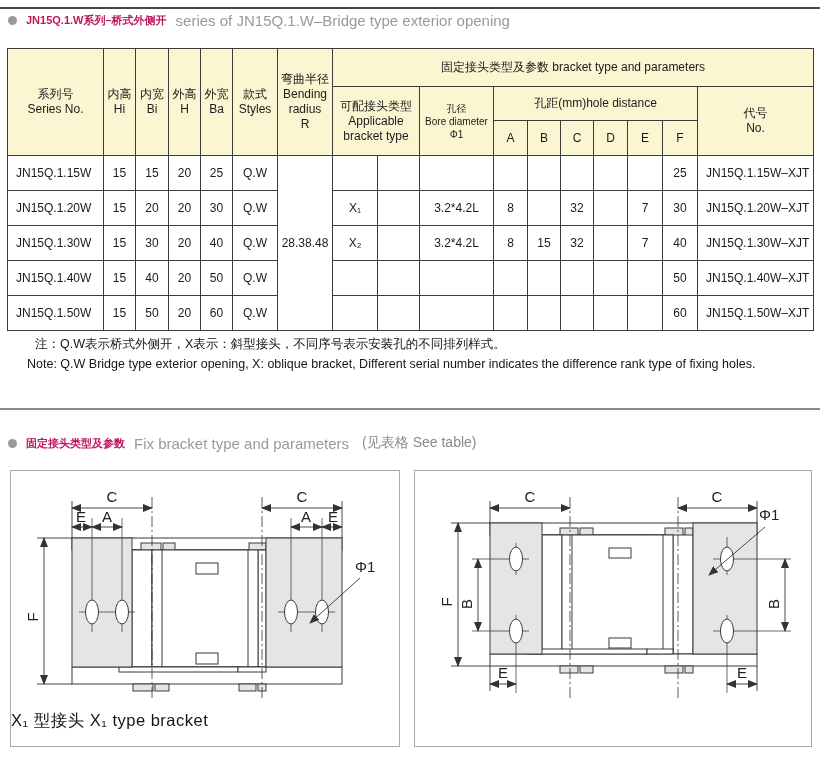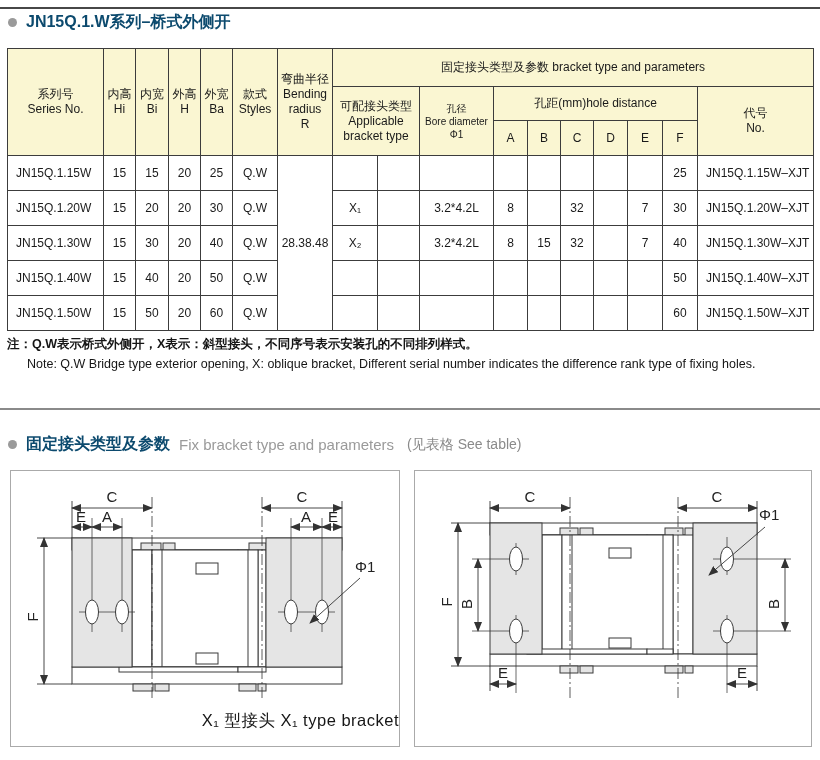--- a/index.html
+++ b/index.html
@@ -3,60 +3,61 @@
 <meta charset="utf-8">
 <style>
   html,body{margin:0;padding:0;background:#fff;}
   body{width:820px;height:760px;position:relative;font-family:"Liberation Sans","DejaVu Sans",sans-serif;color:#1a1a1a;overflow:hidden;}
 
   .top-rule{position:absolute;left:0;top:7px;width:820px;height:2px;background:#474747;}
   .mid-rule{position:absolute;left:0;top:408px;width:820px;height:2px;background:#8a8a8a;}
 
   .sec-head{position:absolute;left:8px;display:flex;align-items:center;gap:9px;white-space:nowrap;}
   .sec-head .bullet{width:9px;height:9px;border-radius:50%;background:#9a9a9a;flex:0 0 auto;}
-  .sec-head .zh{color:#0c4a6e;font-weight:bold;font-size:16px;}
+  .sec-head .zh{color:#be185d;font-weight:bold;font-size:11px;}
   .sec-head .en{color:#9a9a9a;font-size:15px;}
   .sec-head .hint{color:#8a8a8a;font-size:14px;margin-left:4px;}
   #head1{top:12px;}
   #head2{top:434px;}
 
   table.spec{position:absolute;left:7px;top:48px;width:806px;border-collapse:collapse;table-layout:fixed;font-size:12px;}
   table.spec th,table.spec td{border:1px solid #3c3c3c;text-align:center;vertical-align:middle;padding:0 2px;font-weight:normal;overflow:hidden;}
   table.spec th{background:#faf6d2;white-space:pre-line;line-height:1.25;}
   table.spec td{background:#fff;}
   table.spec .lft{text-align:left;padding-left:8px;margin-top:38px;}
   table.spec .sm{font-size:10px;line-height:1.3;}
   tr.h1{height:38px;} tr.h2{height:34px;} tr.h3{height:35px;} tr.dr{height:35px;}
 
   .notes{position:absolute;left:7px;font-size:12.5px;color:#151515;}
-  #note-zh{top:336px;font-weight:bold;}
+  #note-zh{top:336px;font-weight:normal;margin-left:28px;}
   #note-en{top:357px;margin-left:20px;}
 
   .diag{position:absolute;top:470px;height:277px;border:1px solid #aaaaaa;background:#fff;box-sizing:border-box;}
   #diag-x1{left:10px;width:390px;}
   #diag-x2{left:414px;width:398px;}
   .diag svg{display:block;}
-  .diag .caption{text-align:right;font-size:16.5px;color:#161616;margin-top:1px;letter-spacing:0.5px;}
+  .diag .caption{text-align:left;font-size:16.5px;color:#161616;margin-top:1px;letter-spacing:0.5px;}
 
   .dw{stroke:#3a3a3a;stroke-width:1;fill:none;}
   .fg{fill:#e5e5e5;stroke:#3a3a3a;stroke-width:1;}
   .fw{fill:#ffffff;stroke:#3a3a3a;stroke-width:1;}
   .thin{stroke:#3a3a3a;stroke-width:0.75;fill:none;}
   .dim{stroke:#333;stroke-width:0.9;fill:none;}
   .cl{stroke:#333;stroke-width:0.8;fill:none;stroke-dasharray:11 3 2 3;}
   text.dl{font-size:15px;fill:#222;font-family:"Liberation Sans","DejaVu Sans",sans-serif;}
 </style>
 </head>
 <body>
 
 <div class="top-rule"></div>
 
 <div class="sec-head" id="head1">
   <span class="bullet"></span>
   <span class="zh">JN15Q.1.W系列–桥式外侧开</span>
+  <span class="en">series of JN15Q.1.W–Bridge type exterior opening</span>
 </div>
 
 <table class="spec">
   <colgroup>
     <col style="width:96px">
       <col style="width:32px">
       <col style="width:33px">
       <col style="width:32px">
     <col style="width:32px">
       <col style="width:45px">

